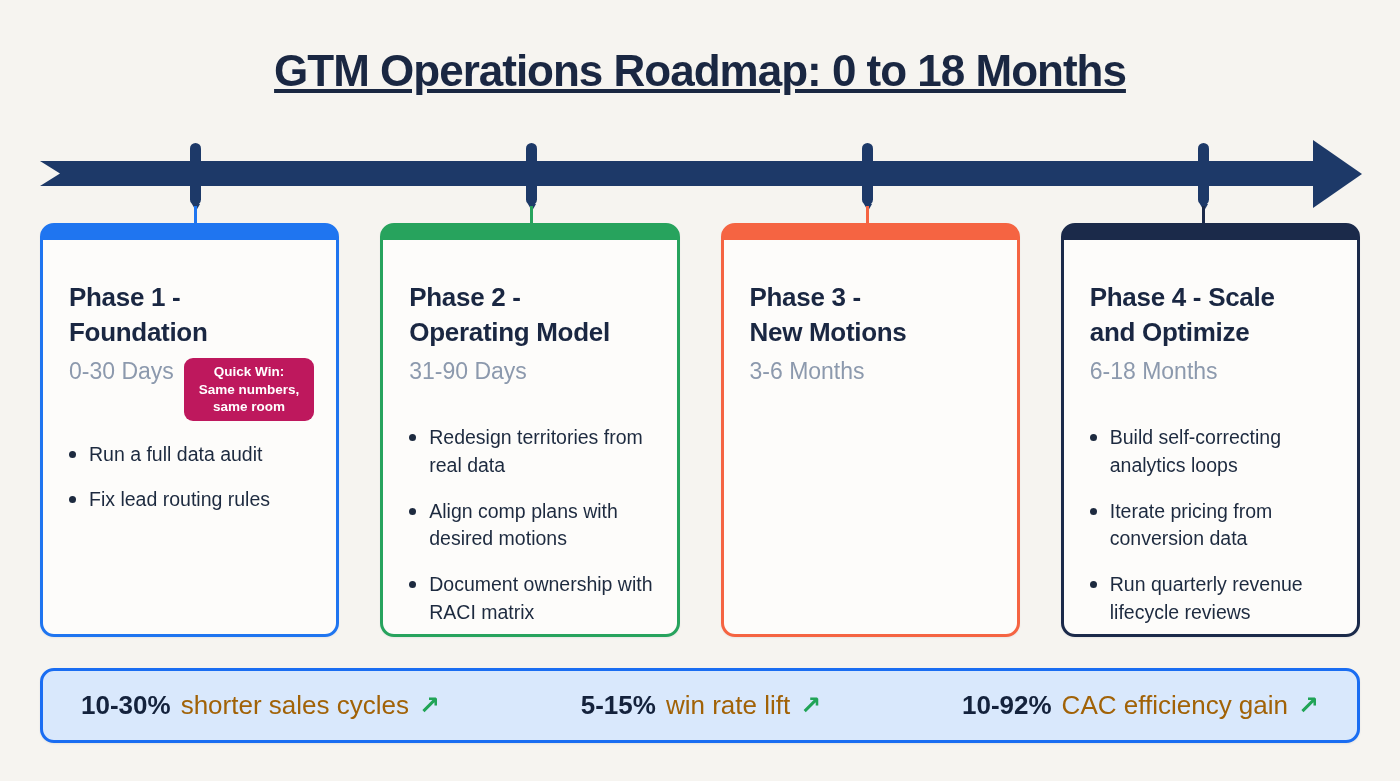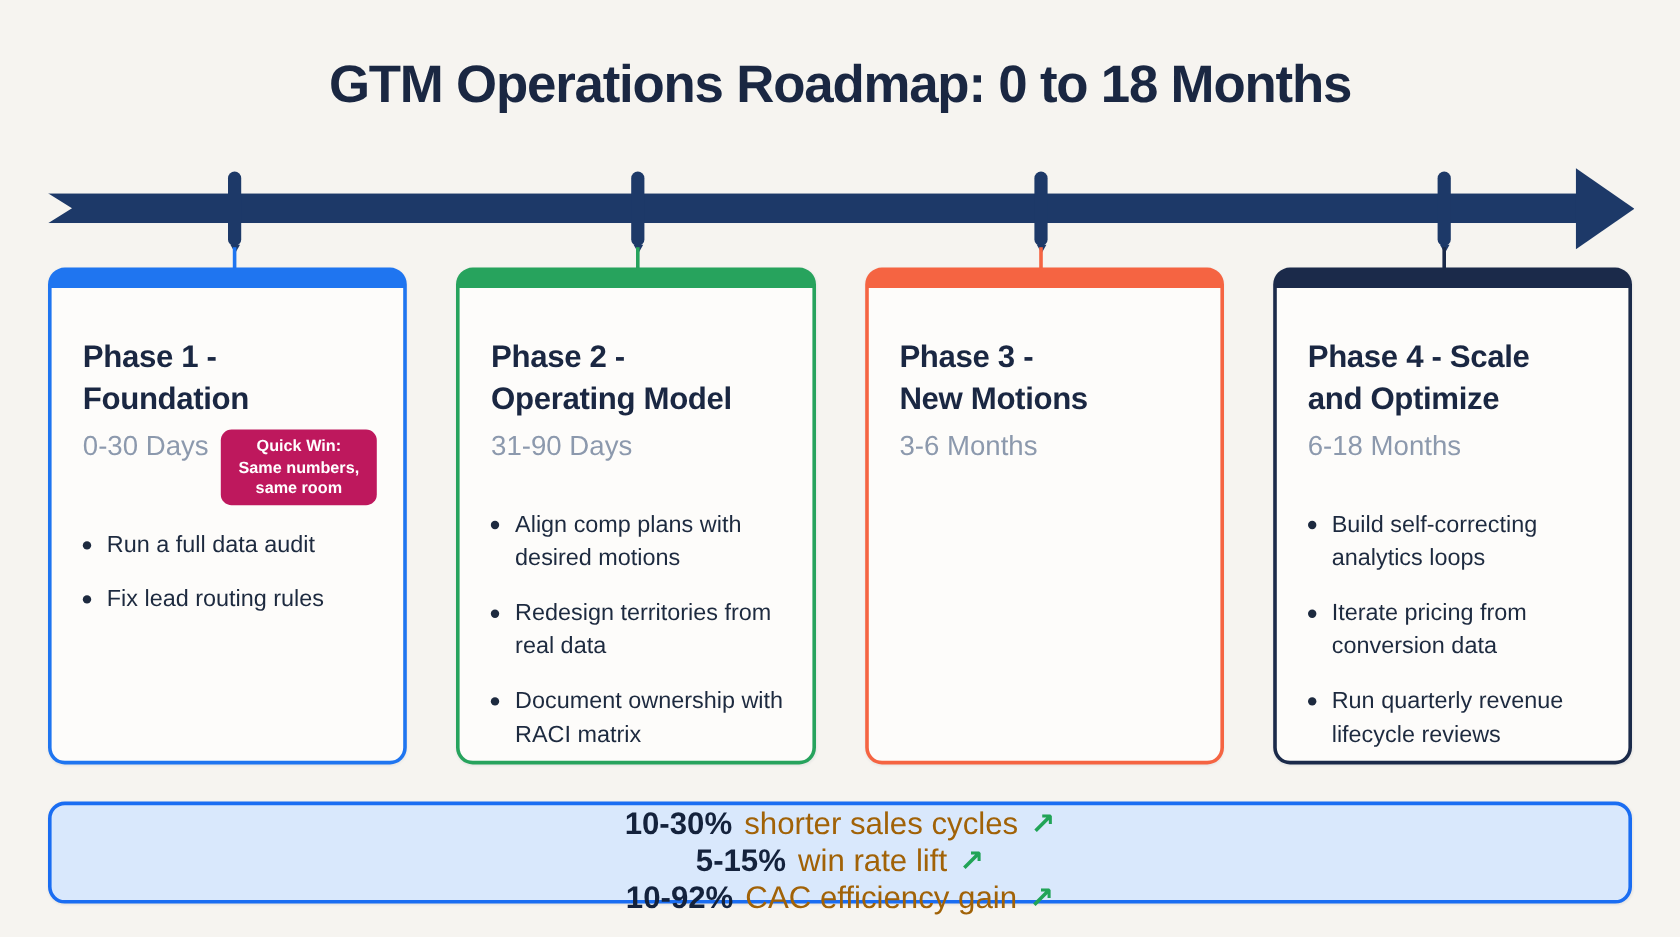--- a/index.html
+++ b/index.html
@@ -15,20 +15,21 @@
 
   
   .page-title {
     position: absolute;
     top: 46px; left: 0; right: 0;
     text-align: center;
     font-size: 44px;
     font-weight: 800;
     letter-spacing: -1px;
     color: #1a2742;
+    text-decoration: underline;
   }
 
   
   .tl-bar {
     position: absolute;
     left: 40px; top: 161px;
     width: 1278px; height: 25px;
     background: var(--navy, #1d3968);
     clip-path: polygon(0 0, 100% 0, 100% 100%, 0 100%, 20px 50%);
   }
@@ -137,30 +138,29 @@
     margin-top: 10px;
     border-radius: 50%;
     background: #1d2a3f;
   }
   .bullet .bullet-text { white-space: pre-line; }
 
   
   .banner {
     position: absolute;
     left: 40px; top: 668px;
-    width: 1320px; height: 85px;
+    width: 1320px; height: 75px;
     background: #d9e8fc;
     border: 3px solid #1a6df2;
     border-radius: 14px;
     display: flex;
     align-items: center;
     justify-content: space-between;
     padding: 0 38px;
     box-shadow: 0 1px 2px rgba(20, 35, 70, 0.08);
-    flex-direction: column;
   }
   .stat {
     display: flex;
     align-items: baseline;
     gap: 10px;
     font-size: 26px;
     white-space: nowrap;
   }
   .stat-value { font-weight: 800; color: #14223c; }
   .stat-label { font-weight: 400; color: #a16207; }
@@ -209,25 +209,25 @@
 
     <section class="card" style="--accent: #27a35d;">
       <h2 class="card-title">Phase 2 -
 Operating Model</h2>
       <div class="card-meta">
         <span class="duration">31-90 Days</span>
       </div>
       <ul class="bullets">
         <li class="bullet">
             <span class="dot"></span>
+            <span class="bullet-text">Redesign territories from real data</span>
+          </li>
+        <li class="bullet">
+            <span class="dot"></span>
             <span class="bullet-text">Align comp plans with desired motions</span>
-          </li>
-        <li class="bullet">
-            <span class="dot"></span>
-            <span class="bullet-text">Redesign territories from real data</span>
           </li>
         <li class="bullet">
             <span class="dot"></span>
             <span class="bullet-text">Document ownership with RACI matrix</span>
           </li>
       </ul>
     </section>
 
     <section class="card" style="--accent: #f56442;">
       <h2 class="card-title">Phase 3 -

